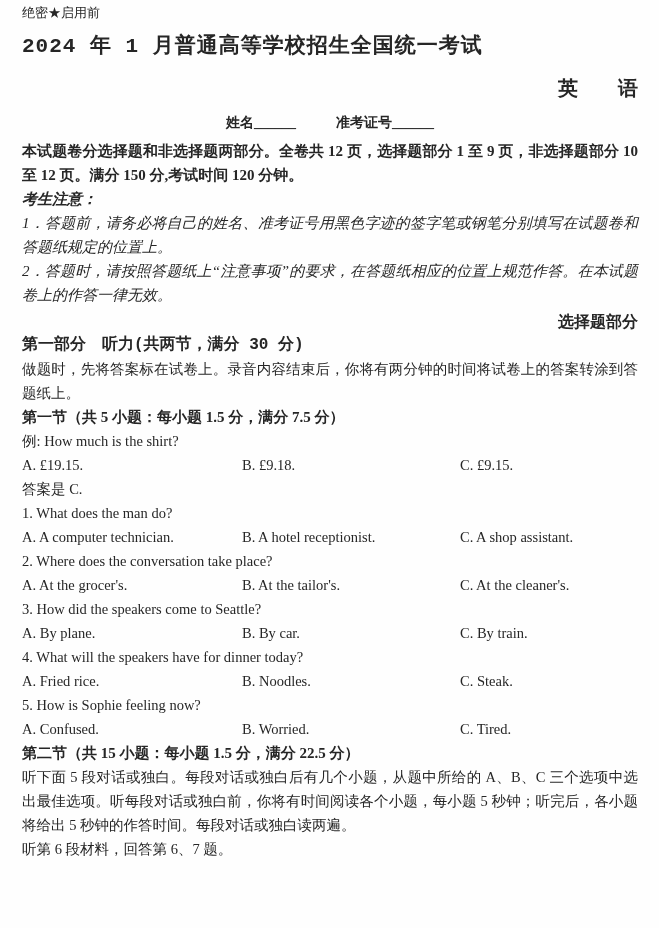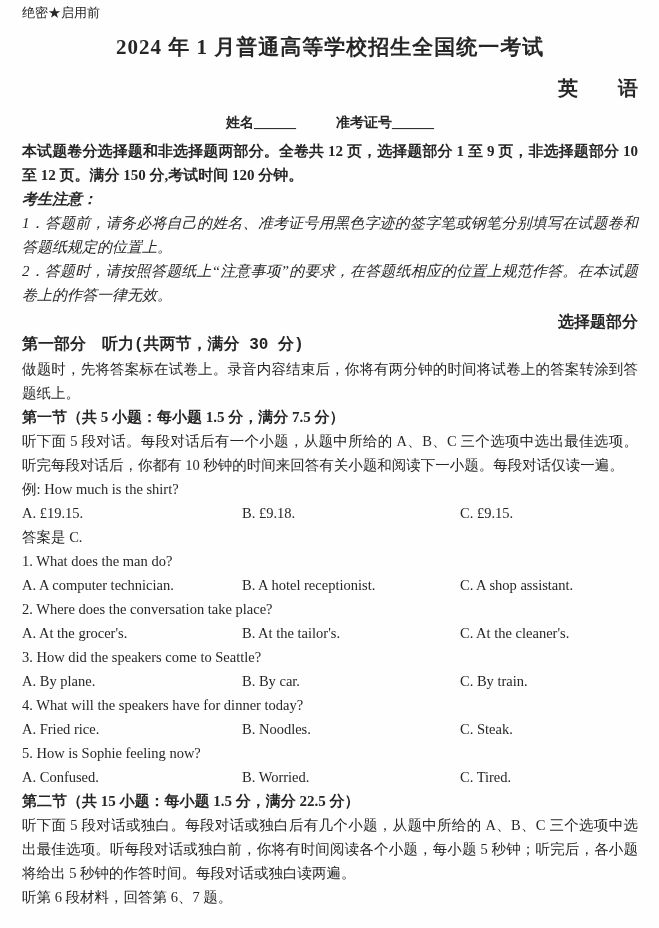--- a/index.html
+++ b/index.html
@@ -10,22 +10,22 @@
     margin: 0 auto;
     background: #fefefe;
     box-sizing: border-box;
     padding: 4px 21px 0 22px;
     font-family: "Liberation Serif", "DejaVu Serif", serif;
     color: #262626;
     overflow: hidden;
   }
   .secrecy { font-size: 13px; line-height: 17px; }
   .exam-title {
-    text-align: center; font-size: 21px; font-weight: bold;
-    margin: 12px 0 0; line-height: 28px; letter-spacing: 1px;
+    text-align: left; font-size: 21px; font-weight: bold;
+    margin: 12px 0 0; line-height: 28px; letter-spacing: 1px; font-family: Liberation Mono, monospace;
   }
   .subject-title {
     text-align: right; font-size: 20px; font-weight: bold;
     margin: 14px 0 0; line-height: 26px;
   }
   .name-line {
     text-align: center; font-size: 14px; font-weight: bold;
     margin: 12px 0 0; line-height: 20px;
   }
   .name-line .gap { display: inline-block; width: 40px; }
@@ -66,21 +66,20 @@
   <p class="intro">本试题卷分选择题和非选择题两部分。全卷共 12 页，选择题部分 1 至 9 页，非选择题部分 10 至 12 页。满分 150 分,考试时间 120 分钟。</p>
   <p class="notice-title">考生注意：</p>
   <p class="notice">1．答题前，请务必将自己的姓名、准考证号用黑色字迹的签字笔或钢笔分别填写在试题卷和答题纸规定的位置上。</p>
   <p class="notice">2．答题时，请按照答题纸上“注意事项”的要求，在答题纸相应的位置上规范作答。在本试题卷上的作答一律无效。</p>
 
   <p class="part-header">选择题部分</p>
   <p class="part-title">第一部分　听力(共两节，满分 30 分)</p>
   <p class="body-note">做题时，先将答案标在试卷上。录音内容结束后，你将有两分钟的时间将试卷上的答案转涂到答题纸上。</p>
 
   <p class="sec-title">第一节（共 5 小题：每小题 1.5 分，满分 7.5 分）</p>
-  <p class="body-note">听下面 5 段对话。每段对话后有一个小题，从题中所给的 A、B、C 三个选项中选出最佳选项。听完每段对话后，你都有 10 秒钟的时间来回答有关小题和阅读下一小题。每段对话仅读一遍。</p>
 
   <p class="q-line">例: How much is the shirt?</p>
   <div class="opts">
     <span>A. £19.15.</span>
     <span>B. £9.18.</span>
     <span>C. £9.15.</span>
   </div>
   <p class="q-line">答案是 C.</p>
 
   <p class="q-line">1. What does the man do?</p>

